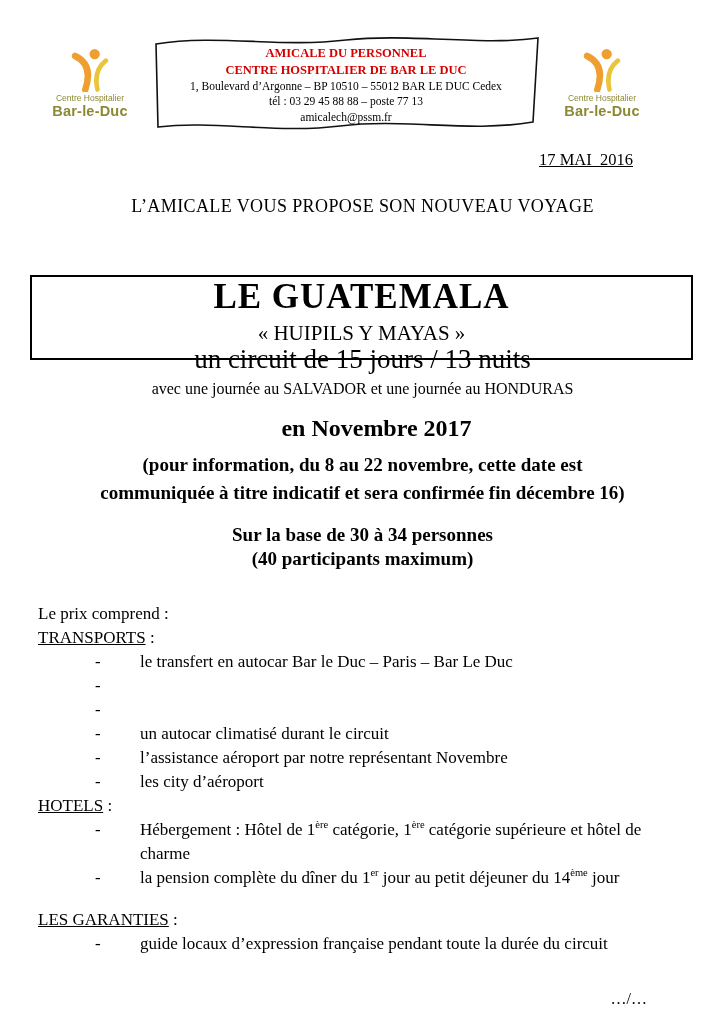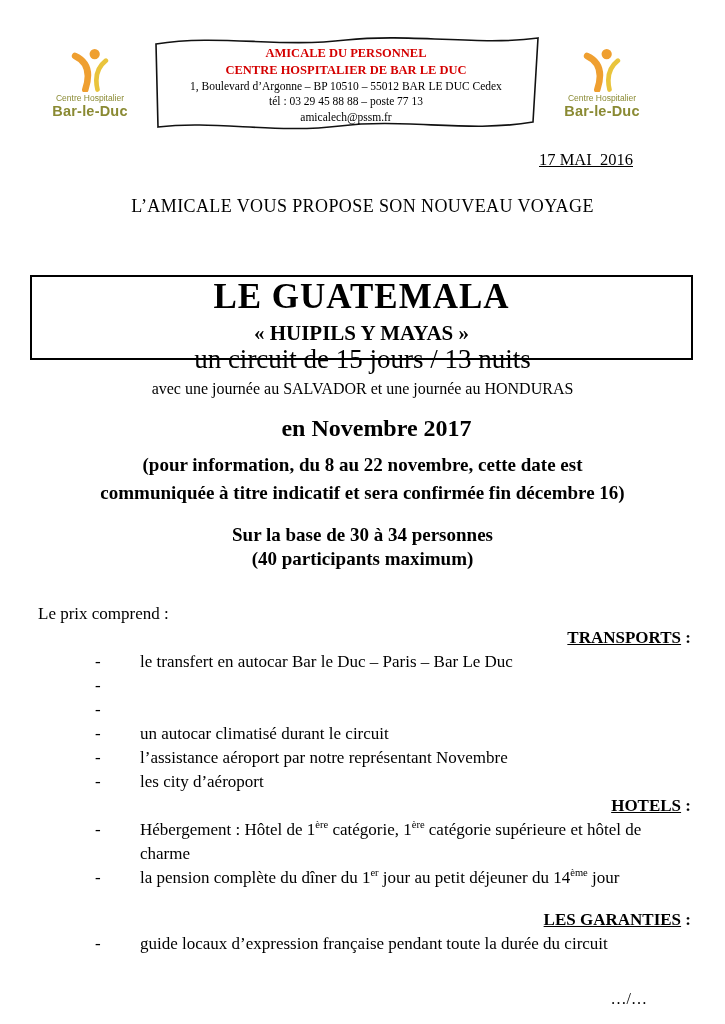--- a/index.html
+++ b/index.html
@@ -26,34 +26,34 @@
   .date{position:absolute;top:150px;right:92px;font-size:16.5px;
         text-decoration:underline;white-space:pre;}
 
   .intro{position:absolute;top:196px;left:0;right:0;text-align:center;
          font-size:18px;letter-spacing:.4px;}
 
   
   .title-box{position:absolute;top:240px;left:30px;width:659px;border:2px solid #000;
              text-align:center;padding:0 0 12px 0;background:#fff;margin-top:35px;}
   .main-title{font-size:35px;font-weight:bold;letter-spacing:1px;}
-  .sub-title{font-size:21px;font-weight:bold;margin-top:4px;}
+  .sub-title{font-size:21px;font-weight:normal;margin-top:4px;}
 
   
   .summary{position:absolute;top:344px;left:0;right:0;text-align:center;}
   .s1{font-size:27px;}
   .s2{font-size:16px;margin-top:5px;}
   .s3{font-size:24px;font-weight:bold;margin-top:17px;padding-left:28px;}
   .s4{font-size:19px;font-weight:bold;margin-top:9px;line-height:28px;}
   .s5{font-size:19px;font-weight:bold;margin-top:17px;}
   .s6{font-size:19px;font-weight:bold;margin-top:2px;}
 
   
   .body{position:absolute;top:602px;left:38px;right:34px;font-size:17px;line-height:24px;}
-  .section-heading{font-weight:bold;text-align:right;}
+  .section-heading{font-weight:normal;}
   .section-heading .u{text-decoration:underline;}
   .garanties-heading{margin-top:18px;}
   .li{display:flex;}
   .li .dash{flex:0 0 45px;margin-left:57px;}
   .li .txt{flex:1;}
   sup{font-size:.62em;line-height:0;}
 
   .continuation{position:absolute;top:990px;right:78px;font-size:16px;}
 </style>
 </head>

